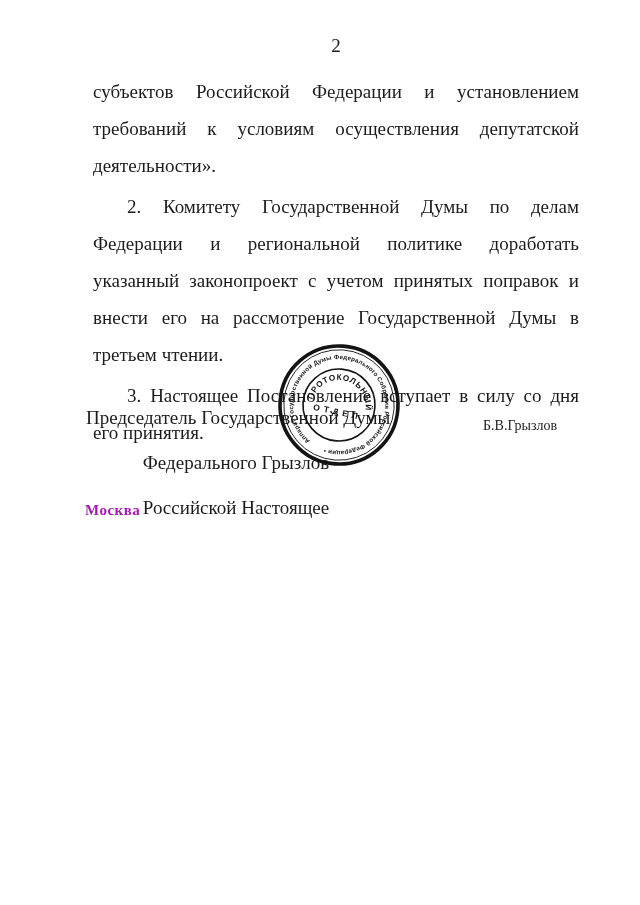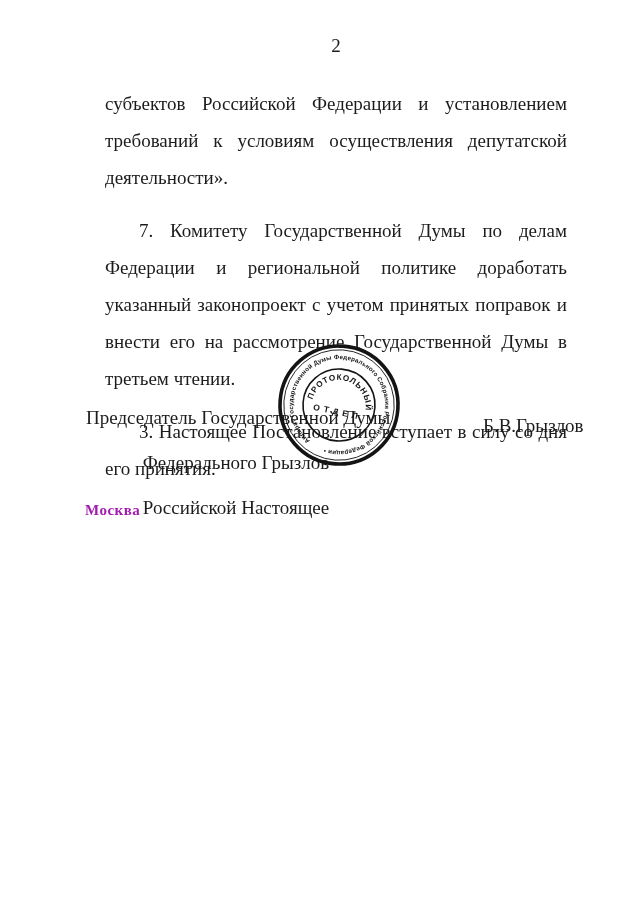--- a/index.html
+++ b/index.html
@@ -31,21 +31,21 @@
   }
   .body-text {
     position: absolute;
     top: 69px;
     left: 89px;
     width: 494px;
     font-size: 19px;
     line-height: 37px;
   }
   .body-text p {
-    margin: 16px;
+    margin: 4px;
     text-align: justify;
     text-align-last: left;
   }
   .body-text p.indent {
     text-indent: 34px;
   }
   .signature-block {
     position: absolute;
     left: 86px;
     top: 383px;
@@ -55,21 +55,21 @@
     text-align: center;
   }
   .signature-block div {
     white-space: nowrap;
     margin-top: 24px;
   }
   .signer-name {
     position: absolute;
     left: 483px;
     top: 415px;
-    font-size: 19px;
+    font-size: 14px;
     line-height: 21px;
     white-space: nowrap;
   }
   .stamp-wrap {
     position: absolute;
     left: 268px;
     top: 334px;
     width: 142px;
     height: 142px;
   }
@@ -91,21 +91,21 @@
 </style>
 </head>
 <body>
 
 <div class="doc-page">
 
   <div class="page-number">2</div>
 
   <div class="body-text">
     <p>субъектов Российской Федерации и установлением требований к условиям осуществления депутатской деятельности».</p>
-    <p class="indent">7. Комитету Государственной Думы по делам Федерации и региональной политике доработать указанный законопроект с учетом принятых поправок и внести его на рассмотрение Государственной Думы в третьем чтении.</p>
+    <p class="indent">2. Комитету Государственной Думы по делам Федерации и региональной политике доработать указанный законопроект с учетом принятых поправок и внести его на рассмотрение Государственной Думы в третьем чтении.</p>
     <p class="indent">3. Настоящее Постановление вступает в силу со дня его принятия.</p>
   </div>
 
   <div class="signature-block">
     <div>Председатель Государственной Думы</div>
     <div>Федерального Грызлов</div>
     <div>Российской Настоящее</div>
   </div>
 
   <div class="signer-name">Б.В.Грызлов</div>

